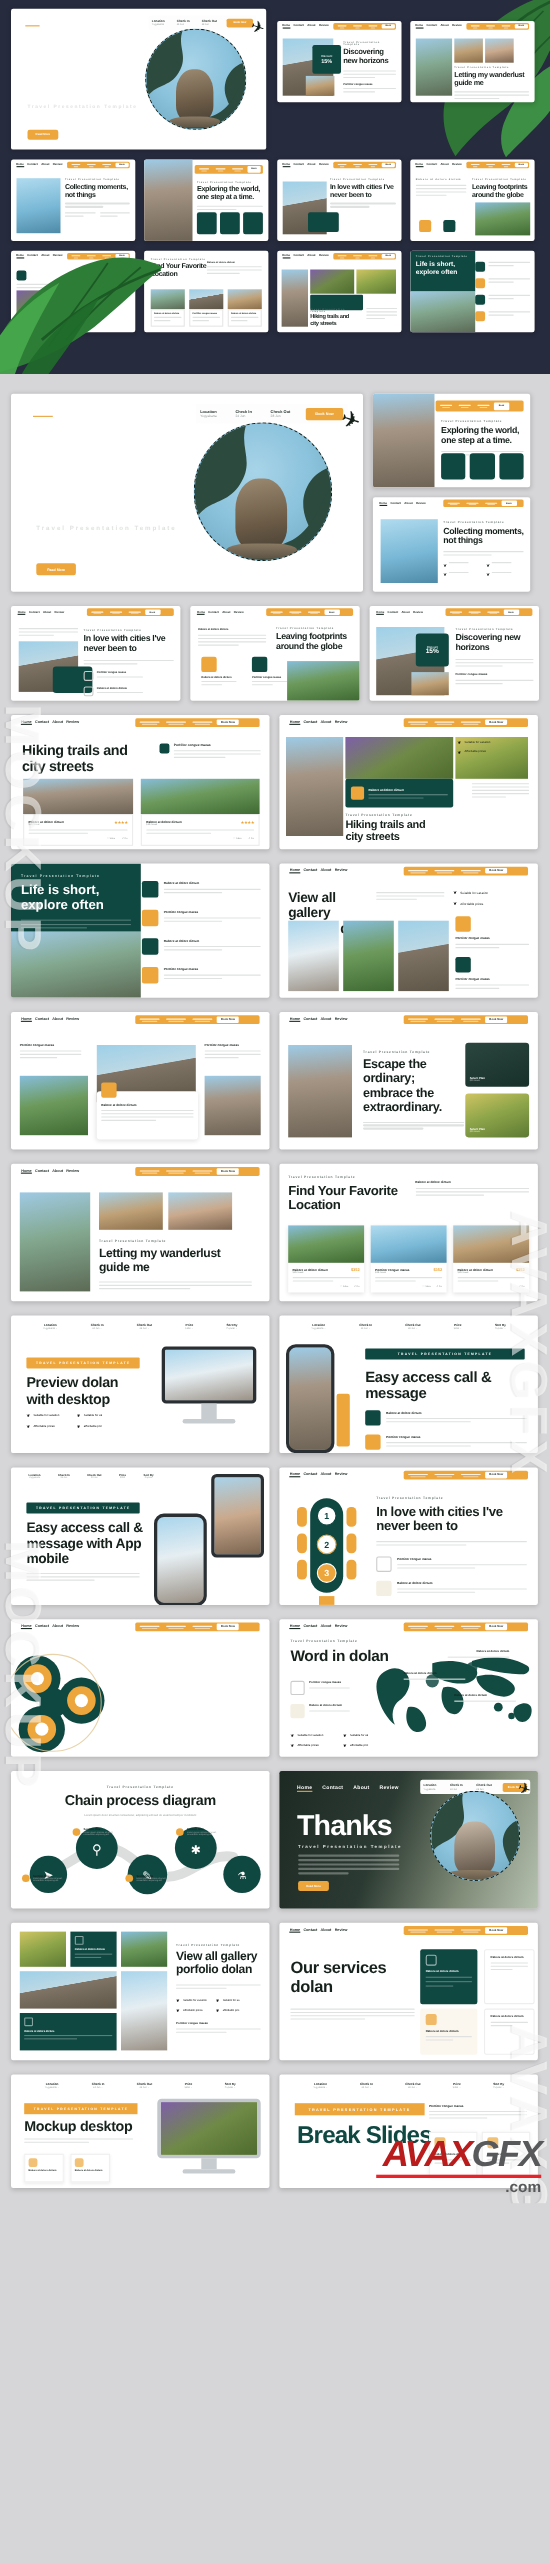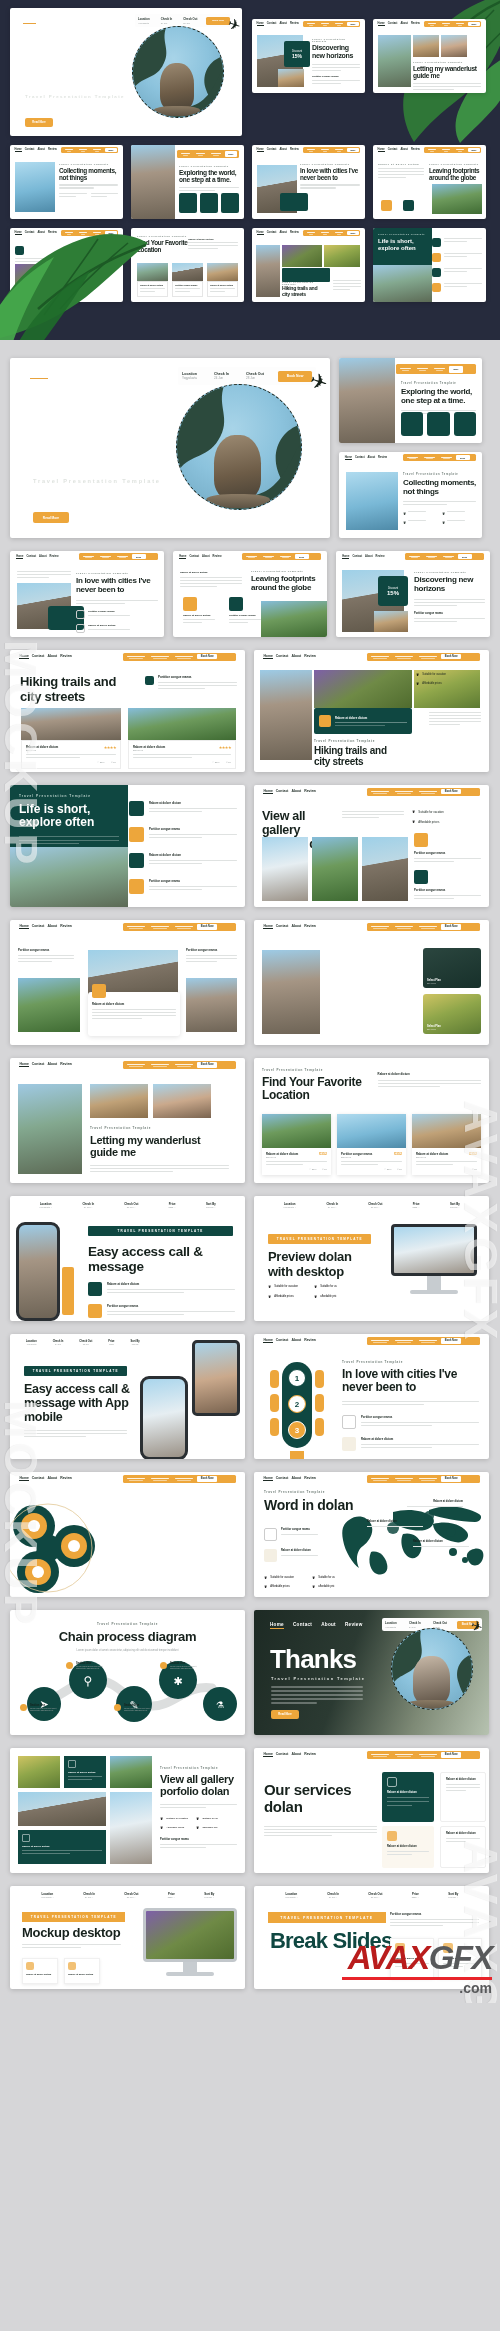--- a/index.html
+++ b/index.html
@@ -1290,20 +1290,29 @@
               <i></i>
             </div>
             <div class="cell" style="width:22px;">
               <b></b>
               <i></i>
             </div>
             <div class="bk" style="width:20px;font-size:2.6px;">Book Now</div>
           </div>
       </div>
       <div style="position:absolute;left:8px;top:30px;width:58px;height:84px;" class="img-trail"></div>
+      <div style="position:absolute;left:76px;top:34px;width:92px;">
+        <div class="sl-kicker" style="font-size:3px;">Travel Presentation Template</div>
+        <div class="sl-h" style="font-size:11.5px;margin-top:4px;">Escape the ordinary; embrace the extraordinary.</div>
+        <div class="sl-lines" style="margin-top:6px;">
+            <i></i>
+            <i></i>
+            <i></i>
+          </div>
+      </div>
       <div style="position:absolute;right:8px;top:28px;width:58px;height:40px;border-radius:3px;overflow:hidden;" class="img-dark">
         <div style="position:absolute;left:4px;bottom:4px;">
             <div style="font-size:2.6px;color:#fff;font-weight:700;">Select Plan</div>
             <div style="font-size:2px;color:rgba(255,255,255,.6);">$25 /week</div>
           </div>
       </div>
       <div style="position:absolute;right:8px;top:74px;width:58px;height:40px;border-radius:3px;overflow:hidden;" class="img-field">
         <div style="position:absolute;left:4px;bottom:4px;">
             <div style="font-size:2.6px;color:#fff;font-weight:700;">Select Plan</div>
             <div style="font-size:2px;color:rgba(255,255,255,.7);">$25 /week</div>
@@ -1445,20 +1454,76 @@
           </div>
         <div style="text-align:center;">
             <div style="font-size:2.8px;font-weight:700;color:#16211c;">Price</div>
             <div style="font-size:2.2px;color:#a0a6a5;">$352 ⌄</div>
           </div>
         <div style="text-align:center;">
             <div style="font-size:2.8px;font-weight:700;color:#16211c;">Sort By</div>
             <div style="font-size:2.2px;color:#a0a6a5;">Popular ⌄</div>
           </div>
       </div>
+      <div class="amber" style="position:absolute;left:14px;top:38px;width:44%;height:10px;border-radius:1px;display:flex;align-items:center;justify-content:center;">
+        <span style="color:#fff;font-size:3px;letter-spacing:1.2px;font-weight:700;text-transform:uppercase;">Travel Presentation Template</span>
+      </div>
+      <div class="sl-h" style="position:absolute;left:14px;top:54px;font-size:13px;width:44%;">Preview dolan with desktop</div>
+      <div style="position:absolute;left:14px;top:88px;display:flex;gap:16px;">
+        <div>
+            <div style="display:flex;gap:3px;align-items:center;margin-bottom:5px;">
+              <span style="font-size:4px;">❦</span>
+              <span style="font-size:2.6px;">Suitable for vacation</span>
+            </div>
+             <div style="display:flex;gap:3px;align-items:center;">
+              <span style="font-size:4px;">❦</span>
+              <span style="font-size:2.6px;">Affordable prices</span>
+            </div>
+          </div>
+        <div>
+            <div style="display:flex;gap:3px;align-items:center;margin-bottom:5px;">
+              <span style="font-size:4px;">❦</span>
+              <span style="font-size:2.6px;">Suitable for us</span>
+            </div>
+             <div style="display:flex;gap:3px;align-items:center;">
+              <span style="font-size:4px;">❦</span>
+              <span style="font-size:2.6px;">affordable pric</span>
+            </div>
+          </div>
+      </div>
+      <div style="position:absolute;right:12px;top:28px;width:86px;">
+        <div style="border:3px solid #2a2f33;border-radius:4px;overflow:hidden;height:52px;" class="img-snow"></div>
+        <div style="width:14px;height:14px;background:#c7ccd0;margin:0 auto;"></div>
+        <div style="width:48px;height:4px;background:#c7ccd0;margin:0 auto;border-radius:2px;"></div>
+      </div>
+    </div>
+
+    <div class="slide" style="width:235px;height:125px;">
+      <div style="position:absolute;left:0;right:0;top:6px;display:flex;justify-content:space-around;padding:0 14px;">
+        <div style="text-align:center;">
+            <div style="font-size:2.8px;font-weight:700;color:#16211c;">Location</div>
+            <div style="font-size:2.2px;color:#a0a6a5;">Yogyakarta ⌄</div>
+          </div>
+        <div style="text-align:center;">
+            <div style="font-size:2.8px;font-weight:700;color:#16211c;">Check In</div>
+            <div style="font-size:2.2px;color:#a0a6a5;">24 Jun ⌄</div>
+          </div>
+        <div style="text-align:center;">
+            <div style="font-size:2.8px;font-weight:700;color:#16211c;">Check Out</div>
+            <div style="font-size:2.2px;color:#a0a6a5;">28 Jun ⌄</div>
+          </div>
+        <div style="text-align:center;">
+            <div style="font-size:2.8px;font-weight:700;color:#16211c;">Price</div>
+            <div style="font-size:2.2px;color:#a0a6a5;">$352 ⌄</div>
+          </div>
+        <div style="text-align:center;">
+            <div style="font-size:2.8px;font-weight:700;color:#16211c;">Sort By</div>
+            <div style="font-size:2.2px;color:#a0a6a5;">Popular ⌄</div>
+          </div>
+      </div>
       <div style="position:absolute;left:6px;top:26px;width:44px;height:99px;border:3px solid #2a2f33;border-radius:9px;overflow:hidden;" class="img-trail"></div>
       <div class="amber" style="position:absolute;left:52px;bottom:6px;width:12px;height:48px;border-radius:2px;"></div>
       <div class="teal" style="position:absolute;left:78px;top:30px;right:12px;height:10px;border-radius:1px;display:flex;align-items:center;justify-content:center;">
         <span style="color:#fff;font-size:3px;letter-spacing:1.2px;font-weight:700;text-transform:uppercase;">Travel Presentation Template</span>
       </div>
       <div class="sl-h" style="position:absolute;left:78px;top:48px;font-size:13.5px;width:62%;">Easy access call &amp; message</div>
       <div style="position:absolute;left:78px;top:86px;right:10px;">
         <div style="display:flex;gap:5px;margin-bottom:8px;">
             <div class="teal" style="width:14px;height:14px;border-radius:2px;flex:none;"></div>
             <div style="flex:1;">
@@ -1472,76 +1537,20 @@
         <div style="display:flex;gap:5px;">
             <div class="amber" style="width:14px;height:14px;border-radius:2px;flex:none;"></div>
             <div style="flex:1;">
               <div style="font-size:2.8px;font-weight:700;color:#16211c;">Porttitor congue maeas</div>
               <div class="sl-lines" style="margin-top:3px;">
                 <i></i>
                 <i></i>
               </div>
             </div>
           </div>
-      </div>
-    </div>
-
-    <div class="slide" style="width:235px;height:125px;">
-      <div style="position:absolute;left:0;right:0;top:6px;display:flex;justify-content:space-around;padding:0 14px;">
-        <div style="text-align:center;">
-            <div style="font-size:2.8px;font-weight:700;color:#16211c;">Location</div>
-            <div style="font-size:2.2px;color:#a0a6a5;">Yogyakarta ⌄</div>
-          </div>
-        <div style="text-align:center;">
-            <div style="font-size:2.8px;font-weight:700;color:#16211c;">Check In</div>
-            <div style="font-size:2.2px;color:#a0a6a5;">24 Jun ⌄</div>
-          </div>
-        <div style="text-align:center;">
-            <div style="font-size:2.8px;font-weight:700;color:#16211c;">Check Out</div>
-            <div style="font-size:2.2px;color:#a0a6a5;">28 Jun ⌄</div>
-          </div>
-        <div style="text-align:center;">
-            <div style="font-size:2.8px;font-weight:700;color:#16211c;">Price</div>
-            <div style="font-size:2.2px;color:#a0a6a5;">$352 ⌄</div>
-          </div>
-        <div style="text-align:center;">
-            <div style="font-size:2.8px;font-weight:700;color:#16211c;">Sort By</div>
-            <div style="font-size:2.2px;color:#a0a6a5;">Popular ⌄</div>
-          </div>
-      </div>
-      <div class="amber" style="position:absolute;left:14px;top:38px;width:44%;height:10px;border-radius:1px;display:flex;align-items:center;justify-content:center;">
-        <span style="color:#fff;font-size:3px;letter-spacing:1.2px;font-weight:700;text-transform:uppercase;">Travel Presentation Template</span>
-      </div>
-      <div class="sl-h" style="position:absolute;left:14px;top:54px;font-size:13px;width:44%;">Preview dolan with desktop</div>
-      <div style="position:absolute;left:14px;top:88px;display:flex;gap:16px;">
-        <div>
-            <div style="display:flex;gap:3px;align-items:center;margin-bottom:5px;">
-              <span style="font-size:4px;">❦</span>
-              <span style="font-size:2.6px;">Suitable for vacation</span>
-            </div>
-             <div style="display:flex;gap:3px;align-items:center;">
-              <span style="font-size:4px;">❦</span>
-              <span style="font-size:2.6px;">Affordable prices</span>
-            </div>
-          </div>
-        <div>
-            <div style="display:flex;gap:3px;align-items:center;margin-bottom:5px;">
-              <span style="font-size:4px;">❦</span>
-              <span style="font-size:2.6px;">Suitable for us</span>
-            </div>
-             <div style="display:flex;gap:3px;align-items:center;">
-              <span style="font-size:4px;">❦</span>
-              <span style="font-size:2.6px;">affordable pric</span>
-            </div>
-          </div>
-      </div>
-      <div style="position:absolute;right:12px;top:28px;width:86px;">
-        <div style="border:3px solid #2a2f33;border-radius:4px;overflow:hidden;height:52px;" class="img-snow"></div>
-        <div style="width:14px;height:14px;background:#c7ccd0;margin:0 auto;"></div>
-        <div style="width:48px;height:4px;background:#c7ccd0;margin:0 auto;border-radius:2px;"></div>
       </div>
     </div>
   </div>
 
   <div class="g-row">
     <div class="slide" style="width:235px;height:125px;">
       <div style="position:absolute;left:0;width:62%;top:6px;display:flex;justify-content:space-around;padding:0 8px;">
         <div style="text-align:center;">
             <div style="font-size:2.6px;font-weight:700;color:#16211c;">Location</div>
             <div style="font-size:2px;color:#a0a6a5;">Yogyakarta</div>

